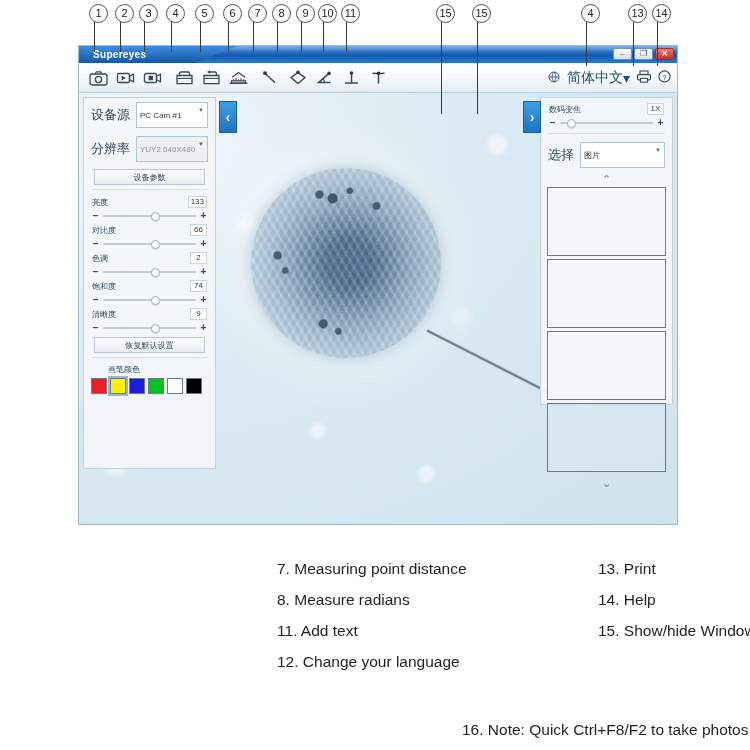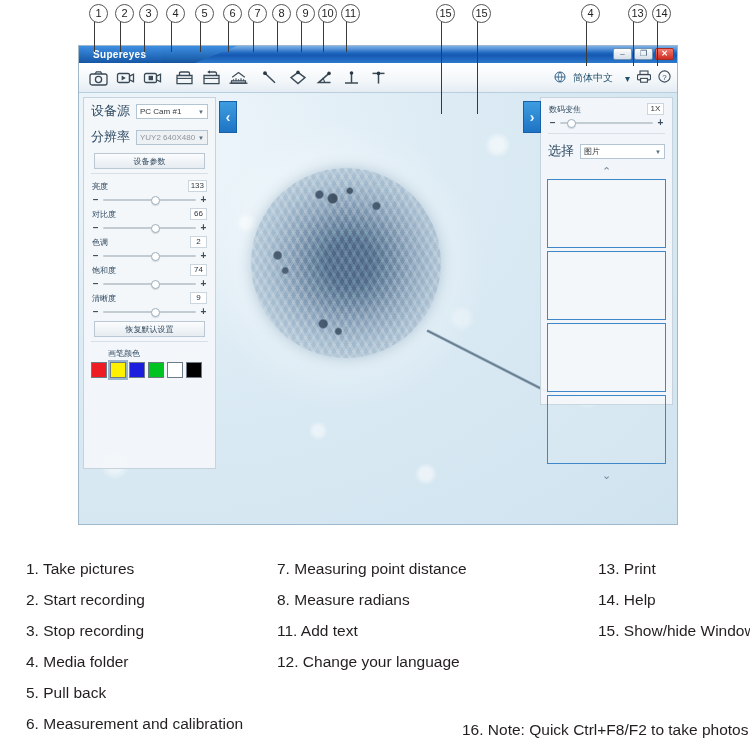--- a/index.html
+++ b/index.html
@@ -90,21 +90,21 @@
   .tbtn {
     width: 27px; height: 24px;
     display:flex; align-items:center; justify-content:center;
     cursor: pointer;
   }
   .tsep { width: 5px; }
   .right-tools {
     position: absolute; right: 6px; top:0; height:30px;
     display:flex; align-items:center; gap:7px;
   }
-  .langbox { display:flex; align-items:center; gap:12px; font-size:10px; color:#24516f; }
+  .langbox { display:flex; align-items:center; gap:0; font-size:14px; color:#24516f; }
 
   
   #appbody {
     position: relative;
     height: 433px;
     overflow: hidden;
     background: #dbeaf3;
   }
   
   #photo {
@@ -191,21 +191,21 @@
     z-index:12;
   }
   #leftpanel { left:4px; height:372px; }
   #rightpanel{ right:4px; height:308px; }
 
   .prow { display:flex; align-items:center; padding:4px 7px; gap:6px; }
   .plabel { font-size:13px; color:#2f4a62; white-space:nowrap; }
   .sel {
     flex:1; height:15px; border:1px solid #b3c4d2; background:#fff;
     font-size:8px; color:#33373b; display:flex; align-items:center;
-    padding:0 3px; position:relative;
+    padding:12px 3px; position:relative;
   }
   .sel.dis { background:#eef1f4; color:#8e969e; }
   .sel .cv { position:absolute; right:3px; top:4px; font-size:6px; color:#59707f;}
   .pbtn {
     margin: 3px 10px; height:16px;
     border:1px solid #bbc8d3;
     background: linear-gradient(to bottom,#fbfcfd,#e6ecf1);
     font-size:8px; color:#31495f;
     display:flex; align-items:center; justify-content:center;
   }
@@ -559,28 +559,20 @@
             <div class="thumb"></div>
             <div class="thumb"></div>
           </div>
         <div class="navchev" style="margin-top:4px;">⌄</div>
       </div>
 
     </div>
   </div>
 
   <div id="legend">
-    <div class="lcol" id="col1">
-        <div class="litem">1. Take pictures</div>
-        <div class="litem">2. Start recording</div>
-        <div class="litem">3. Stop recording</div>
-        <div class="litem">4. Media folder</div>
-        <div class="litem">5. Pull back</div>
-        <div class="litem">6. Measurement and calibration</div>
-      </div>
     <div class="lcol" id="col2">
         <div class="litem">7. Measuring point distance</div>
         <div class="litem">8. Measure radians</div>
         <div class="litem">11. Add text</div>
         <div class="litem">12. Change your language</div>
       </div>
     <div class="lcol" id="col3">
         <div class="litem">13. Print</div>
         <div class="litem">14. Help</div>
         <div class="litem">15. Show/hide Windows</div>

